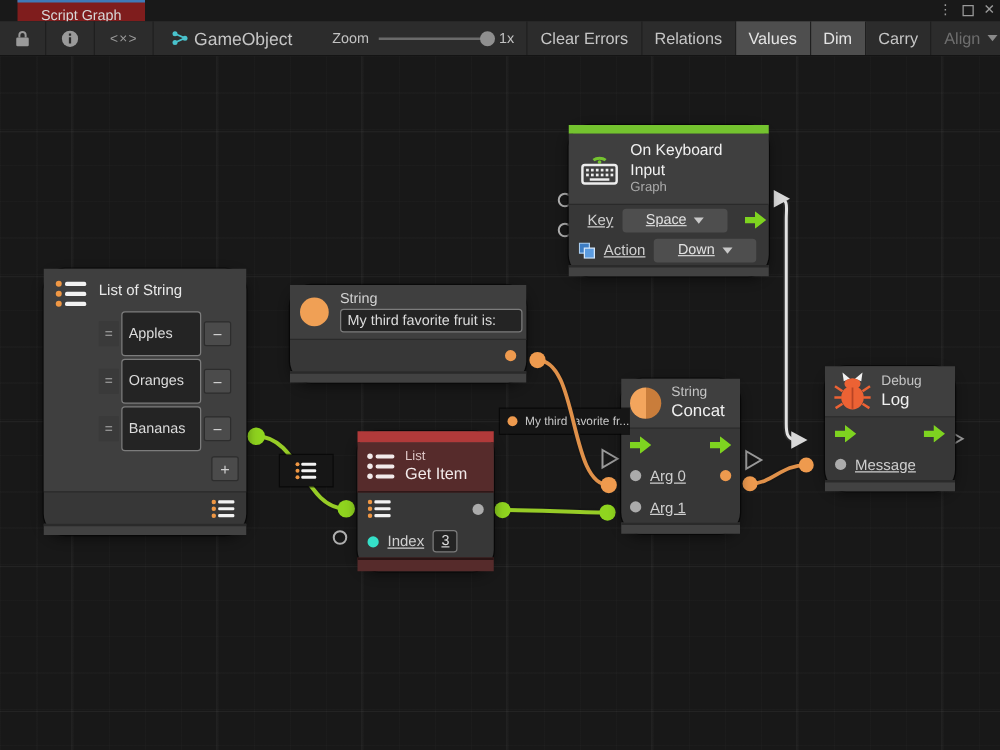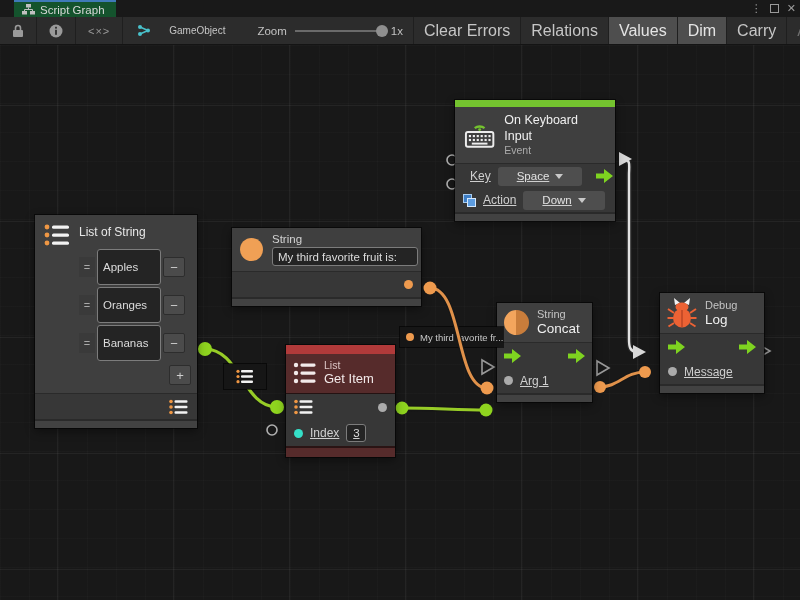--- a/index.html
+++ b/index.html
@@ -2,58 +2,58 @@
 <html><head>
 <meta charset="utf-8">
 <style>
   * { margin:0; padding:0; box-sizing:border-box; }
   html,body { width:800px; height:600px; overflow:hidden; background:#111; }
   body { font-family:"Liberation Sans", sans-serif; -webkit-font-smoothing:antialiased; }
   #app { position:relative; width:800px; height:600px; background:#181818; overflow:hidden; }
 
   
   #titlebar { position:absolute; left:0; top:0; width:800px; height:17px; background:#191919; }
-  #tab { position:absolute; left:14px; top:0; height:17px; width:102px; background:#14532d;
+  #tab { position:absolute; left:14px; top:0; height:17px; width:102px; background:#7f1d1d;
          border-top:2px solid #3f7ab8; display:flex; align-items:center; gap:5px; padding:0 8px;
-         color:#d8d8d8; font-size:11.5px; }
+         color:#d8d8d8; font-size:11.5px;flex-direction:column; }
   #win-icons { position:absolute; right:4px; top:0; height:17px; display:flex; align-items:center; gap:8px; color:#9a9a9a; }
   #win-icons .glyph { font-size:11px; line-height:1; cursor:default; }
   #maximize-box { width:9px; height:9px; border:1.5px solid #9a9a9a; display:inline-block; }
 
   
   #toolbar { position:absolute; left:0; top:17px; width:800px; height:28px; background:#2c2c2c;
              border-bottom:1px solid #141414; display:flex; align-items:stretch; overflow:hidden; }
   .tb-seg { display:flex; align-items:center; justify-content:center; border-right:1px solid #1f1f1f; padding:0 12px; }
   .tb-btn { display:flex; align-items:center; justify-content:center; border-right:1px solid #1f1f1f;
-            padding:0 10px; color:#c6c6c6; font-size:16px; white-space:nowrap; cursor:default; }
+            padding:0 10px; color:#c6c6c6; font-size:13px; white-space:nowrap; cursor:default; }
   .tb-btn.active { background:#4e4e4e; color:#e4e4e4; }
   .tb-btn.disabled { color:#6e6e6e; }
   .dd-arrow { width:0; height:0; border-left:4px solid transparent; border-right:4px solid transparent;
               border-top:5px solid #8a8a8a; margin-left:6px; display:inline-block; }
   #zoom-group { display:flex; align-items:center; gap:8px; padding:0 10px 0 18px; border-right:1px solid #1f1f1f; color:#c2c2c2; font-size:11.5px; }
   #zoom-track { position:relative; width:88px; height:2px; background:#6a6a6a; }
   #zoom-handle { position:absolute; right:-5px; top:-5px; width:12px; height:12px; border-radius:50%; background:#8f8f8f; }
-  #gameobject-seg { display:flex; align-items:center; gap:18px; padding:0 14px; color:#c6c6c6; font-size:10px; }
+  #gameobject-seg { display:flex; align-items:center; gap:4px; padding:0 14px; color:#c6c6c6; font-size:14px; }
 
   
   #canvas { position:absolute; left:0; top:45px; width:800px; height:555px; background-color:#181818;
     background-image:
       repeating-linear-gradient(to right, rgba(255,255,255,0.05) 0 1px, transparent 1px 116px),
       repeating-linear-gradient(to bottom, rgba(255,255,255,0.05) 0 1px, transparent 1px 116px),
       repeating-linear-gradient(to right, rgba(255,255,255,0.016) 0 1px, transparent 1px 29px),
       repeating-linear-gradient(to bottom, rgba(255,255,255,0.016) 0 1px, transparent 1px 29px);
     background-position: 57px 0, 0 60px, 0 0, 0 0; }
 
   svg.wires { position:absolute; left:0; top:0; width:800px; height:555px; pointer-events:none; }
   #wires-under { z-index:1; }
   #wires-over  { z-index:4; }
 
   
   .node { position:absolute; z-index:2; background:#373737; color:#d9d9d9;
-          box-shadow:0 0 0 1px rgba(0,0,0,0.55), 0 3px 9px rgba(0,0,0,0.45); }
+          box-shadow:0 0 0 1px rgba(0,0,0,0.55), 0 3px 9px rgba(0,0,0,0.45);border-radius:17px; }
   .node-head { background:#3f3f3f; display:flex; align-items:center; gap:8px; padding:6px 8px; border-bottom:1px solid #2a2a2a; }
   .node-foot { background:#424242; border-top:2px solid #2a2a2a; height:9px; }
   .nrow { display:flex; align-items:center; gap:7px; padding:0 8px; height:24px; font-size:12px; color:#cfcfcf;text-decoration:underline; }
   .titles .cat { font-size:11px; color:#c4c4c4; line-height:13px; }
   .titles .name { font-size:13.5px; color:#f0f0f0; line-height:16px; }
   .dot { width:9px; height:9px; border-radius:50%; flex:0 0 auto; }
   .dot.gray { background:#ababab; } .dot.orange { background:#ee9a4e; } .dot.cyan { background:#35e0c8; }
   .spacer { flex:1; }
   .field { background:#242424; border:1px solid #7c7c7c; border-radius:3px; color:#dcdcdc;
            font-size:11.5px; height:19px; padding:0 5px; font-family:"Liberation Sans", sans-serif; }
@@ -243,21 +243,21 @@
               <rect x="10" y="18" width="2.2" height="2.2"></rect>
             <rect x="14" y="18" width="2.2" height="2.2"></rect>
               <rect x="18" y="18" width="2.2" height="2.2"></rect>
             <rect x="22" y="18" width="2.2" height="2.2"></rect>
               <rect x="26" y="18" width="2.2" height="2.2"></rect>
             <rect x="9" y="21.8" width="16" height="2"></rect>
           </g>
         </svg>
         <div class="titles">
           <div class="name">On Keyboard Input</div>
-          <div class="cat">Event</div>
+          <div class="cat">Graph</div>
         </div>
       </div>
       <div class="nrow">
         <svg width="13" height="13" viewBox="0 0 13 13">
           <rect x="0.5" y="0.5" width="8" height="8" fill="#3d7dc4" stroke="#a9cdf0" stroke-width="1"></rect>
           <rect x="4.5" y="4.5" width="8" height="8" fill="#5c9ce0" stroke="#d6e8fb" stroke-width="1"></rect>
         </svg>
         <span>Key</span>
         <div class="dropdown">
           <span>Space</span>
@@ -417,20 +417,26 @@
         <svg class="flow-arrow" width="17" height="14" viewBox="0 0 17 14">
           <path d="M0 4.5 h8 v-4.5 l9 7 -9 7 v-4.5 h-8 z" fill="#7ed320"></path>
         </svg>
         <div class="spacer"></div>
         <svg class="flow-arrow" width="17" height="14" viewBox="0 0 17 14">
           <path d="M0 4.5 h8 v-4.5 l9 7 -9 7 v-4.5 h-8 z" fill="#7ed320"></path>
         </svg>
       </div>
       <div class="nrow">
         <span class="dot gray"></span>
+        <span>Arg 0</span>
+        <div class="spacer"></div>
+        <span class="dot orange"></span>
+      </div>
+      <div class="nrow">
+        <span class="dot gray"></span>
         <span>Arg 1</span>
       </div>
       <div class="node-foot"></div>
     </div>
 
     <div class="node" id="node-log">
       <div class="node-head">
         <svg width="30" height="32" viewBox="0 0 30 32">
           <polygon points="7,1 13,6 8,8" fill="#f2f2f2"></polygon>
           <polygon points="23,1 17,6 22,8" fill="#f2f2f2"></polygon>

